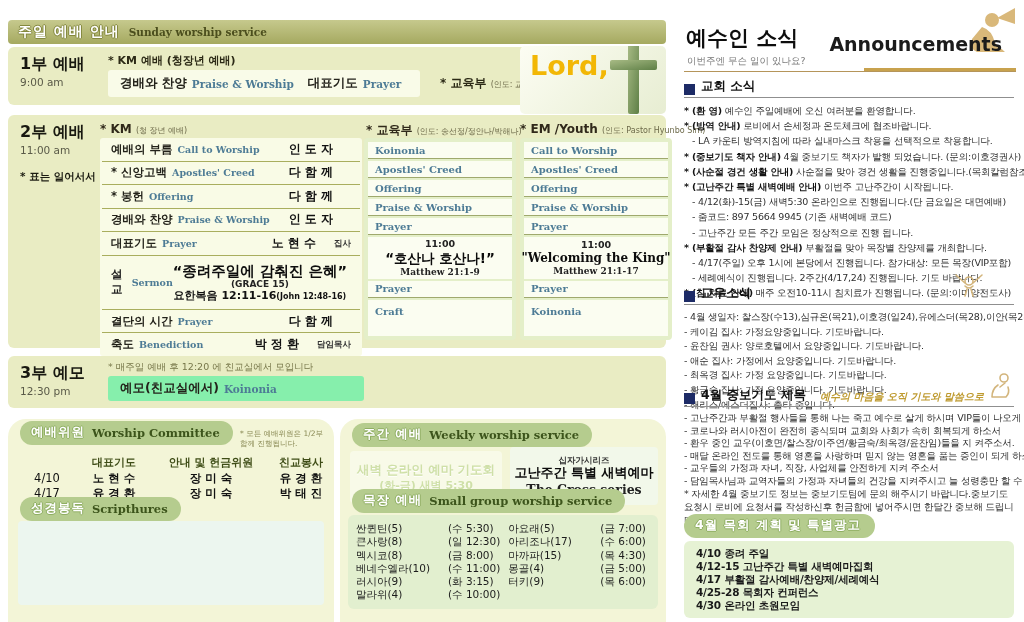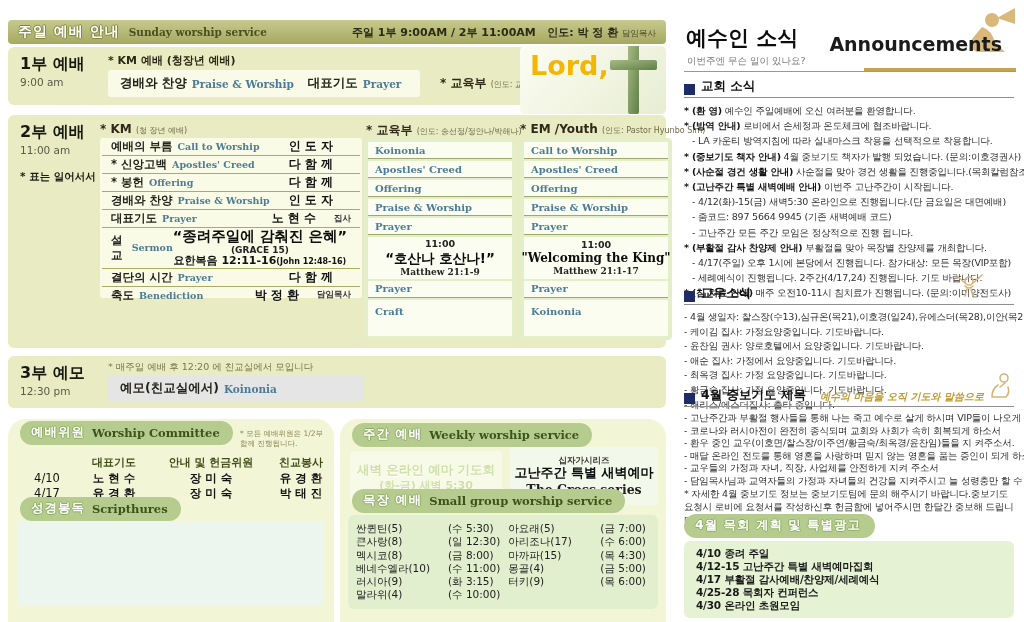--- a/index.html
+++ b/index.html
@@ -29,21 +29,21 @@
   .km1{position:absolute;left:100px;top:6px;font-size:11px;font-weight:bold;color:#2c2a16;}
   .box1{position:absolute;left:100px;top:23px;width:312px;height:27px;background:#f9fbe8;border-radius:3px;
         display:flex;align-items:center;padding:0 12px;box-sizing:border-box;}
   .kotxt{font-size:12.5px;font-weight:bold;color:#23221a;}
   .entxt{font-family:"DejaVu Serif",serif;font-size:10.5px;font-weight:bold;color:#4d7b95;margin-left:5px;}
   .gap14{width:14px;}
   .edu1{position:absolute;left:432px;top:28px;font-size:12px;font-weight:bold;color:#2c2a16;white-space:nowrap;}
   .hsub{font-size:8px;font-weight:normal;color:#6d6a4a;}
   .s2{top:115px;height:233px;}
   .colh{position:absolute;top:7px;font-size:12px;font-weight:bold;color:#30291a;white-space:nowrap;}
-  .km-table{position:absolute;left:92px;top:23px;width:262px;height:160px;background:#f9fbe6;
+  .km-table{position:absolute;left:92px;top:23px;width:262px;height:218px;background:#f9fbe6;
             border-radius:3px;display:flex;flex-direction:column;padding:0 2px;box-sizing:border-box;}
   .krow{flex:1;display:flex;align-items:center;border-bottom:1px solid #a9ae5e;padding:0 9px;}
   .krow:last-child{border-bottom:none;}
   .krow .ko{font-size:11.5px;font-weight:bold;color:#23221a;white-space:nowrap;}
   .krow .en{font-family:"DejaVu Serif",serif;font-size:9.5px;font-weight:bold;color:#4d7b95;margin-left:5px;white-space:nowrap;}
   .krow .who{margin-left:auto;margin-right:16px;font-size:12px;font-weight:bold;color:#111;white-space:nowrap;}
   .krow .whosub{font-size:8.5px;font-weight:bold;color:#333;margin-left:2px;}
   .ksermon{flex:2.35;display:flex;align-items:center;border-bottom:1px solid #a9ae5e;padding:0 9px;}
   .sblock{margin-left:auto;text-align:center;line-height:1.15;padding-right:4px;}
   .stitle{font-size:14.5px;font-weight:bold;color:#0d0d0d;white-space:nowrap;}
@@ -56,21 +56,21 @@
         font-family:"DejaVu Serif",serif;font-size:10px;font-weight:bold;color:#4d7b95;padding:0 7px;}
   .cblock{flex:2.6;background:#fbfdf1;display:flex;flex-direction:column;align-items:center;
           justify-content:center;line-height:1.25;}
   .ctime{font-size:9.5px;font-weight:bold;color:#222;}
   .ctitle{font-size:13.5px;font-weight:bold;color:#0c0c0c;white-space:nowrap;}
   .ctitle.em{font-family:"DejaVu Serif",serif;font-size:12px;}
   .cscript{font-family:"DejaVu Serif",serif;font-size:9px;font-weight:bold;color:#222;}
   .cell.last{flex:1.9;align-items:flex-start;padding-top:6px;border-bottom:none;}
   .s3{top:356px;height:52px;}
   .note3{position:absolute;left:100px;top:5px;font-size:9.5px;color:#77774a;}
-  .box3{position:absolute;left:100px;top:20px;width:256px;height:25px;background:#e5e5e5;border-radius:3px;
+  .box3{position:absolute;left:100px;top:20px;width:256px;height:25px;background:#86efac;border-radius:3px;
         display:flex;align-items:center;padding:0 12px;box-sizing:border-box;}
   .bl,.bm{position:absolute;top:419px;height:239px;background:#f3f5d7;border-radius:18px;}
   .bl{left:8px;width:326px;}
   .bm{left:340px;width:326px;}
   .pill{position:absolute;display:inline-flex;align-items:center;background:#b5cc8e;border-radius:14px;
         padding:3px 13px 4px 11px;white-space:nowrap;}
   .pk{font-size:12.5px;font-weight:bold;color:#fff;letter-spacing:1px;
       text-shadow:-1px 0 #8fae63,1px 0 #8fae63,0 -1px #8fae63,0 1px #8fae63;}
   .pe{font-family:"DejaVu Serif",serif;font-size:11.5px;font-weight:bold;color:#3c541b;margin-left:7px;}
   .wc-note{position:absolute;left:232px;top:10px;font-size:7.5px;color:#8a8a55;width:92px;}
@@ -131,25 +131,20 @@
 </style>
 </head>
 <body>
 
 <div class="canvas">
 
   <div>
     <div class="bar">
       <span class="bar-ko">주일 예배 안내</span>
       <span class="bar-en">Sunday worship service</span>
-      <span class="bar-right">
-        <span>주일 1부 9:00AM / 2부 11:00AM</span>&nbsp;&nbsp;
-        <span>인도: 박 정 환</span>
-        <span class="sub">담임목사</span>
-      </span>
     </div>
 
     <div class="hero">
       <svg class="hero-cross" width="58" height="76" viewBox="0 0 58 76">
         <defs>
             <linearGradient id="cg" x1="0" y1="0" x2="1" y2="1">
           <stop offset="0" stop-color="#a8bb85"></stop>
               <stop offset="1" stop-color="#5e7f46"></stop>
             </linearGradient>
           </defs>

